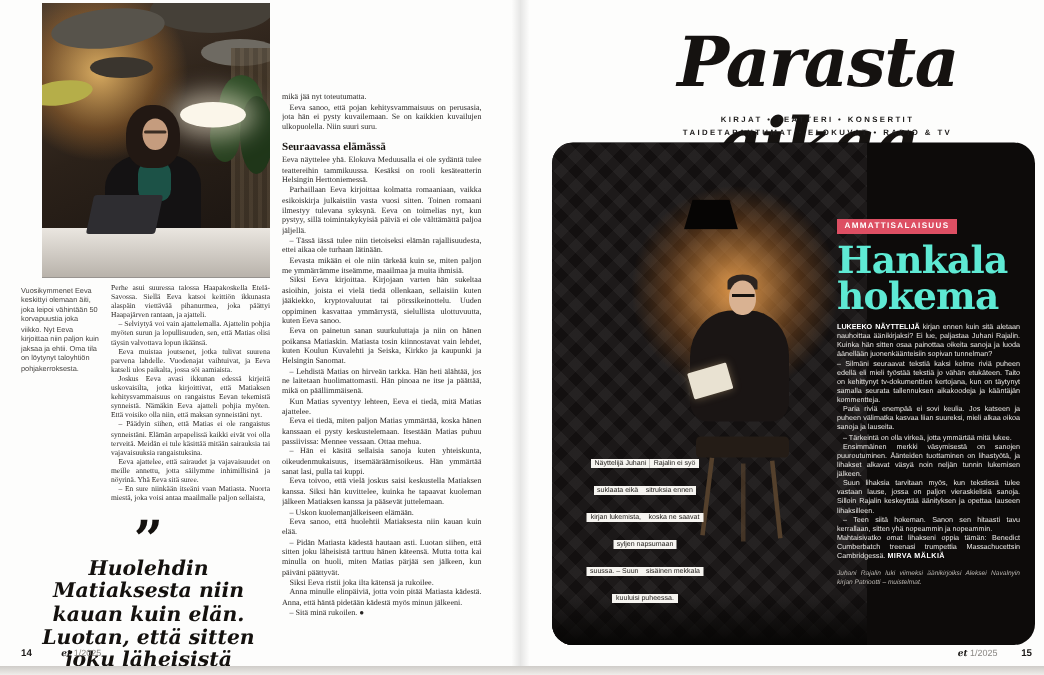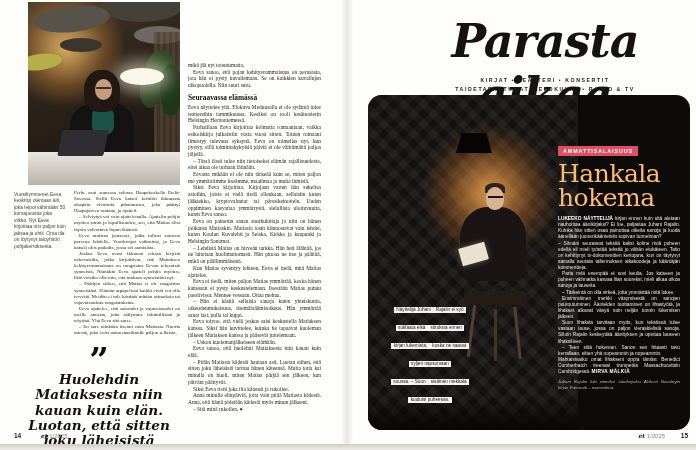--- a/index.html
+++ b/index.html
@@ -73,21 +73,21 @@
   .cl1{left:102px;top:210px;transform:rotate(7deg);}
   .cl2{left:148px;top:212px;transform:rotate(-6deg);}
   .cl3{left:126px;top:214px;opacity:.7;}
   .fb-floor{position:absolute;left:0;bottom:0;width:210px;height:34px;background:linear-gradient(rgba(0,0,0,0),#070605);}
 
   .photo-caption-strips{position:absolute;left:22px;top:202px;width:80px;text-align:center;}
   .photo-caption-strips .strip{display:inline-block;background:#f6f4f0;color:#23201d;font-family:"Liberation Sans",sans-serif;font-size:4.7px;line-height:1.25;padding:0.5px 2.5px;margin:0.6px 0;}
 
   .article{position:absolute;left:190px;top:44px;width:122px;}
   .tag{display:inline-block;background:#dd4f63;color:#ffffff;font-family:"Liberation Sans",sans-serif;font-weight:bold;font-size:5.4px;letter-spacing:.9px;padding:2px 5px;}
-  .article-title{margin:5px 0 0 0;font-family:"DejaVu Serif",serif;font-weight:normal;font-size:25px;line-height:.94;color:#fdba74;letter-spacing:-.5px;}
+  .article-title{margin:5px 0 0 0;font-family:"DejaVu Serif",serif;font-weight:bold;font-size:25px;line-height:.94;color:#5eead4;letter-spacing:-.5px;}
   .article-body{margin-top:7px;font-family:"Liberation Sans",sans-serif;font-size:4.8px;line-height:1.28;color:#e8e6e3;text-align:justify;}
   .article-body p{margin:0;}
   .article-body p + p{text-indent:4px;}
   .lead-in{font-weight:bold;color:#ffffff;}
   .byline{font-weight:bold;color:#ffffff;letter-spacing:.3px;}
   .credit-note{margin-top:4px;font-family:"Liberation Sans",sans-serif;font-size:4.4px;font-style:italic;color:#b9b5b0;line-height:1.3;}
 </style>
 </head>
 <body>
 

